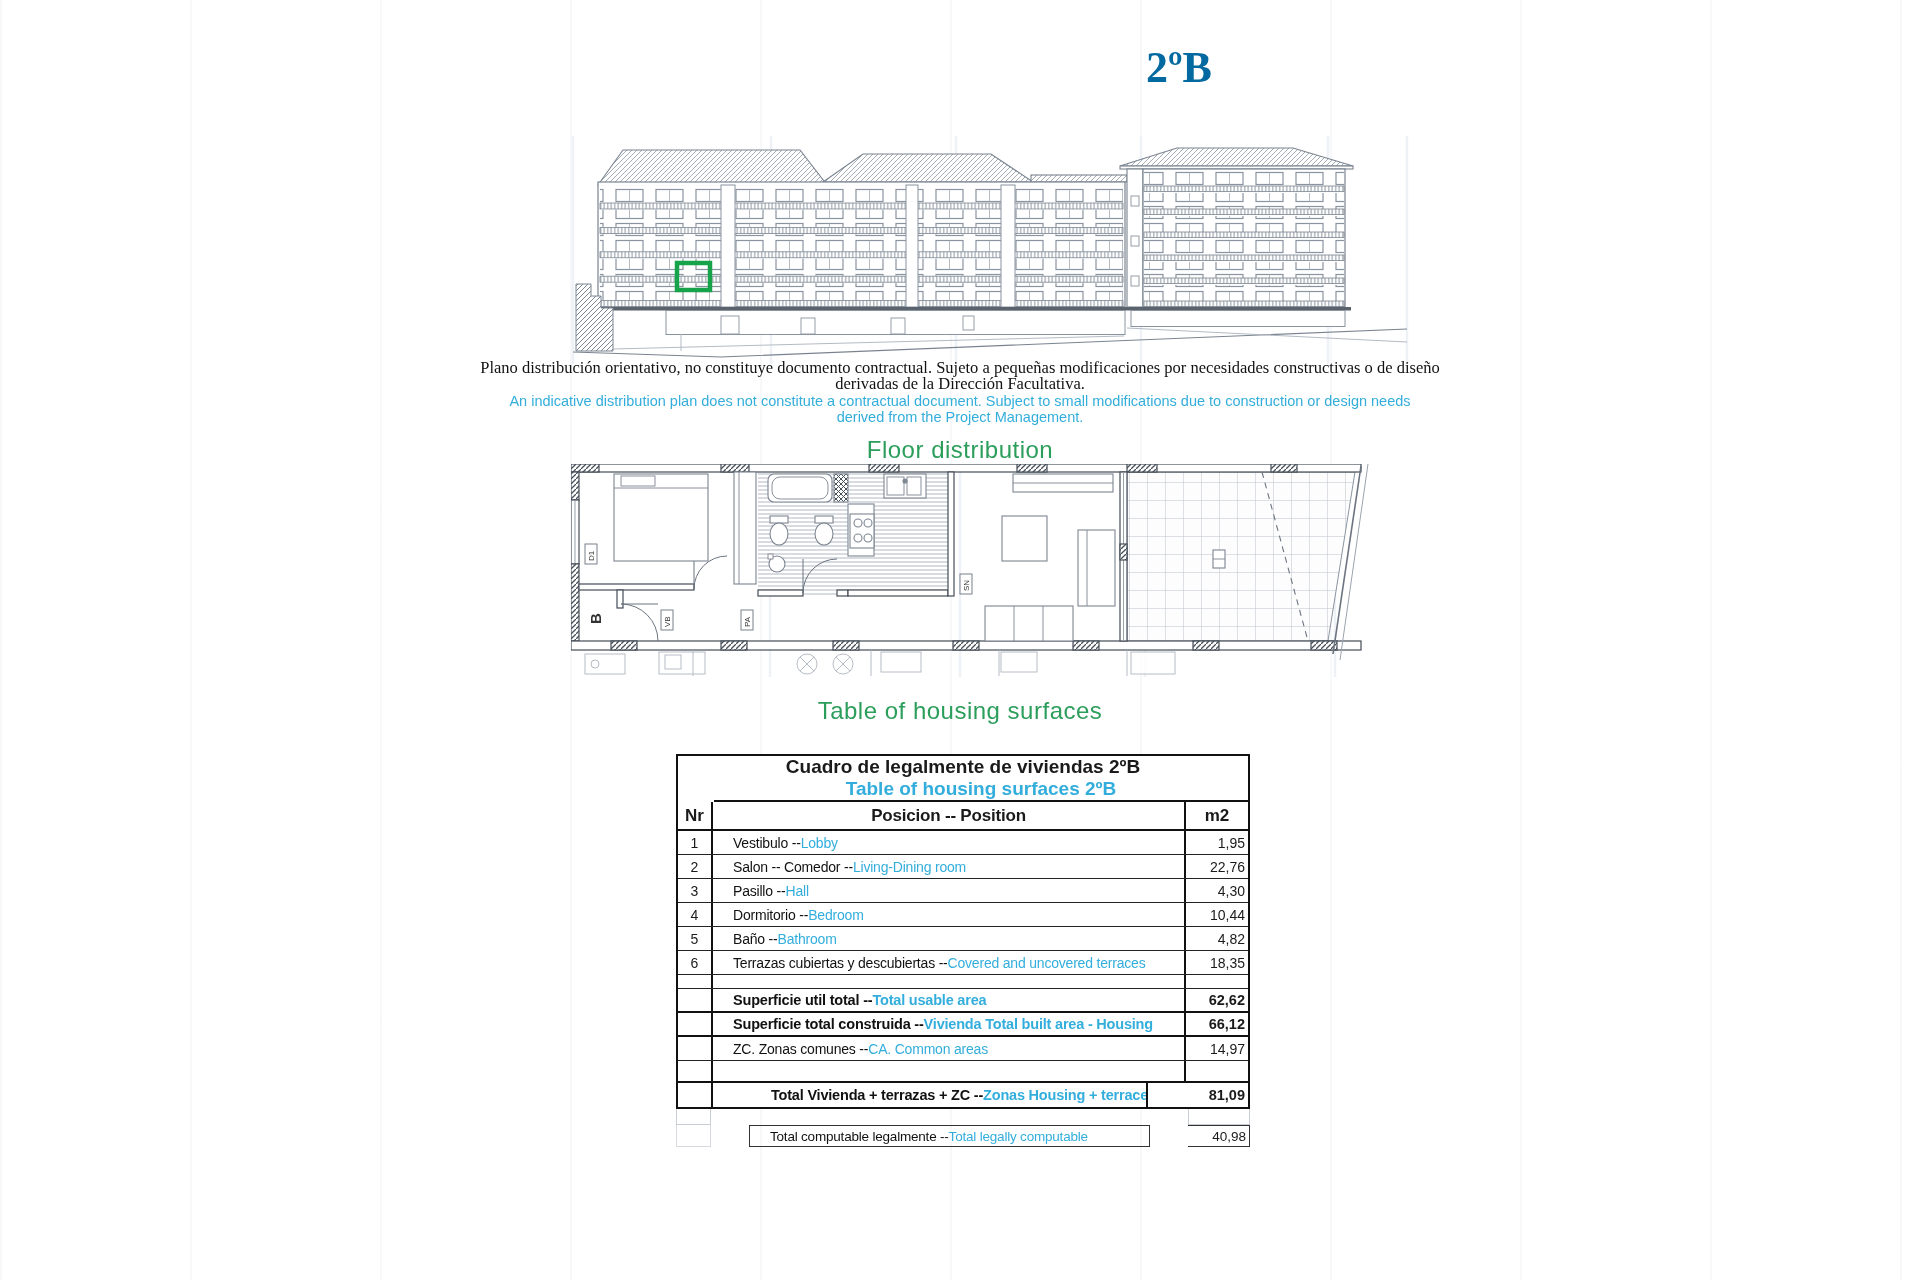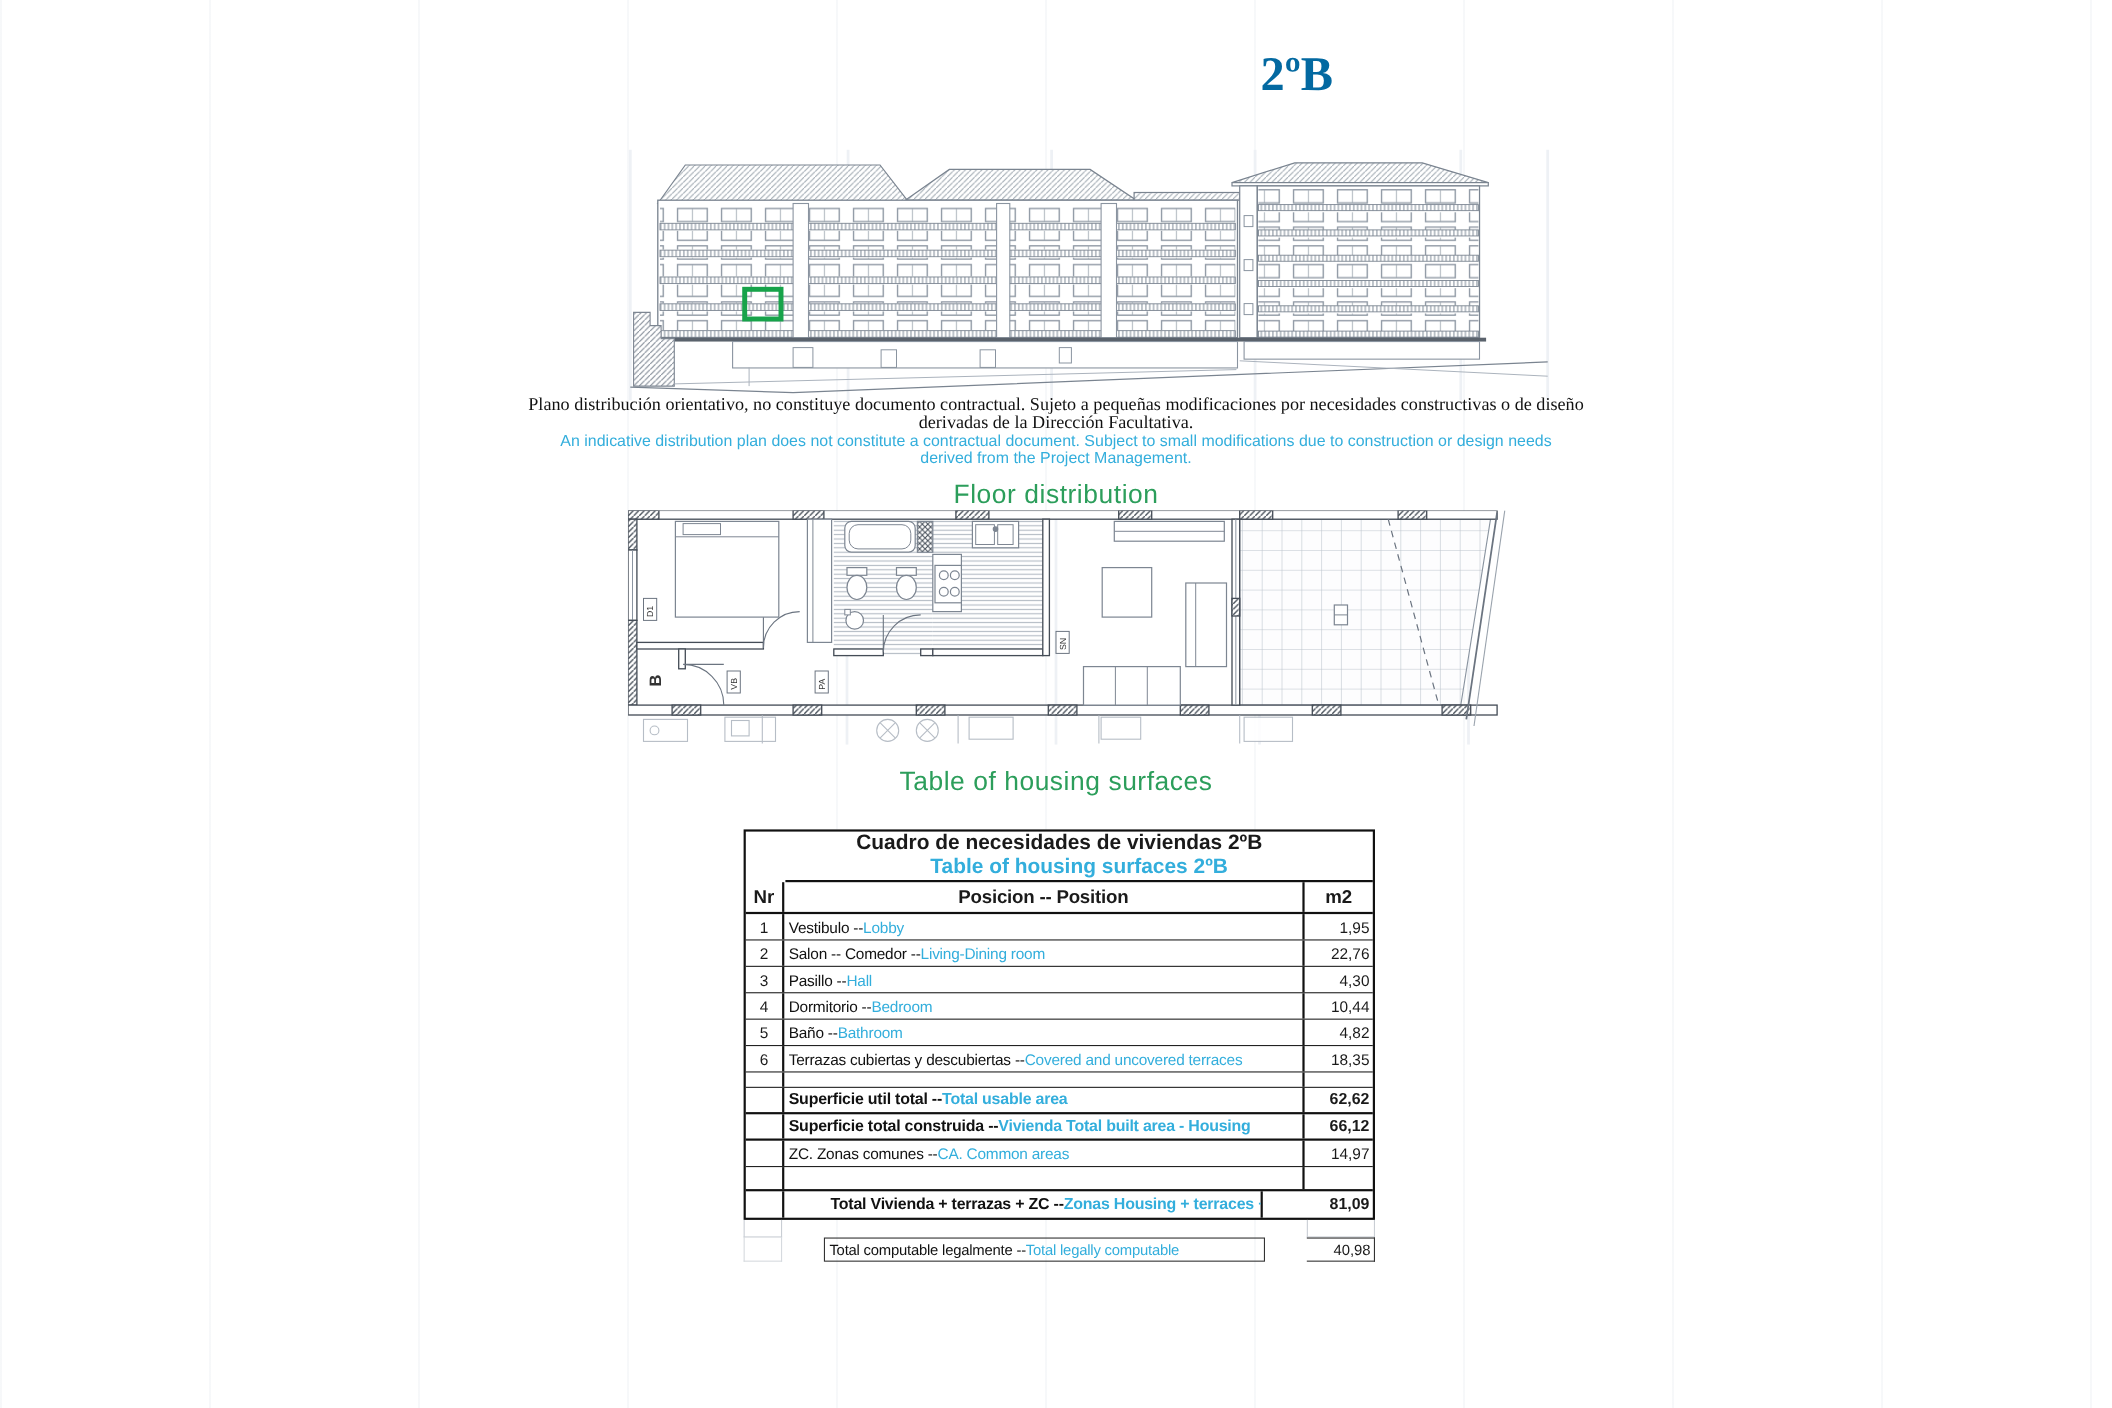--- a/index.html
+++ b/index.html
@@ -16,21 +16,21 @@
   #disclaimer{left:480px;top:360px;width:960px;text-align:center;}
   #disclaimer .es{font-family:"Liberation Serif",serif;font-size:16.5px;line-height:15.5px;color:#111;margin:0;}
   #disclaimer .en{font-family:"Liberation Sans",sans-serif;font-size:14.5px;line-height:15.5px;margin:3px 0 0 0;}
   .green-heading{width:800px;left:560px;text-align:center;font-size:24px;letter-spacing:.5px;}
   
   #surface-table{left:676px;top:754px;width:574px;}
   #tbl-main{border:2.5px solid #111;box-sizing:border-box;background:#fff;}
   .trow{display:flex;align-items:center;box-sizing:border-box;}
   .trow .cell{box-sizing:border-box;height:100%;display:flex;align-items:center;overflow:hidden;white-space:nowrap;}
   .c-nr{width:35px;justify-content:center;border-right:2px solid #111;}
-  .c-pos{flex:1;padding-left:4px;border-right:2px solid #111;letter-spacing:-0.2px;}
+  .c-pos{flex:1;padding-left:20px;border-right:2px solid #111;letter-spacing:-0.2px;}
   .c-m2{width:62px;justify-content:flex-end;padding-right:3px;}
   .t-title1{height:24px;justify-content:center;font-weight:bold;font-size:19px;}
   .t-title2{height:26px;justify-content:center;font-weight:bold;font-size:19px;border-bottom:2.5px solid #111;margin-left:36px;}
   .t-header{height:29px;font-weight:bold;font-size:17px;border-bottom:2.5px solid #111;}
   .t-header .c-pos{justify-content:center;padding-left:0;}
   .t-header .c-m2{justify-content:center;padding-right:0;}
   .r-data{height:24px;font-size:14px;border-bottom:1.3px solid #222;}
   .r-spacer{height:14px;border-bottom:1.3px solid #222;}
   .r-spacer2{height:22px;border-bottom:2px solid #111;}
   .r-bold{height:24px;font-size:14.5px;font-weight:bold;border-bottom:2px solid #111;}
@@ -321,21 +321,21 @@
       <text font-size="8" transform="rotate(-90,179,163)" x="179" y="163">PA</text>
       <text font-size="8" transform="rotate(-90,398,127)" x="398" y="127">SN</text>
     </g>
   </svg>
 
   <div class="abs green-heading" style="top:697px;color:#2C9E5B">Table of housing surfaces</div>
 
   <div class="abs" id="surface-table">
     <div id="tbl-main">
       <div class="trow">
-        <div class="cell t-title1" style="flex:1">Cuadro de necesidades de viviendas 2ºB</div>
+        <div class="cell t-title1" style="flex:1">Cuadro de legalmente de viviendas 2ºB</div>
       </div>
       <div class="trow">
         <div class="cell t-title2 en" style="flex:1">Table of housing surfaces 2ºB</div>
       </div>
       <div class="trow t-header">
         <div class="cell c-nr">Nr</div>
         <div class="cell c-pos">Posicion -- Position</div>
         <div class="cell c-m2">m2</div>
       </div>
       <div id="rows-main">

